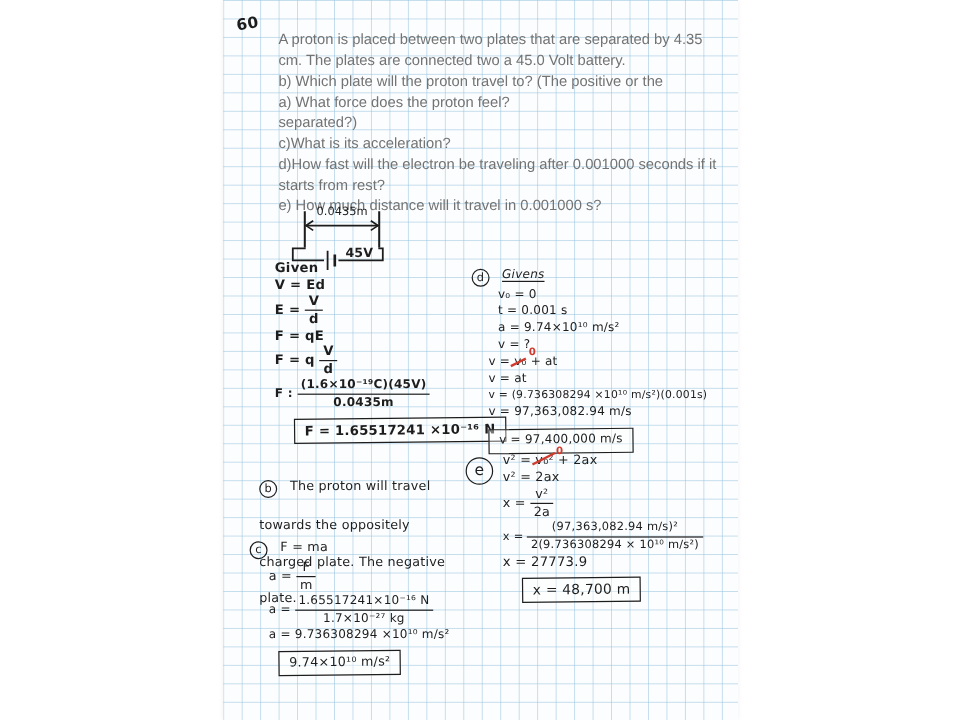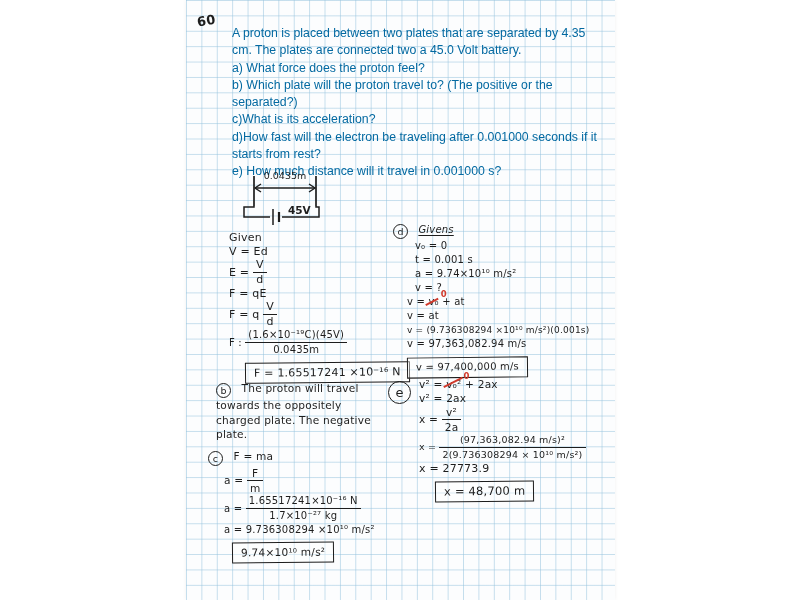--- a/index.html
+++ b/index.html
@@ -13,21 +13,21 @@
     background-color:#fcfdfe;
     background-image:
       linear-gradient(to right, rgba(150,195,222,0.55) 1px, transparent 1px),
       linear-gradient(to bottom, rgba(150,195,222,0.55) 1px, transparent 1px);
     background-size:15.4px 15.4px;
     box-shadow:0 0 4px rgba(0,0,0,0.06);
   }
   .print {
     position:absolute; left:232px; top:25px;
     font-family:"Liberation Sans", sans-serif;
-    font-size:12.3px; line-height:17.3px; color:#0369a1; white-space:nowrap;
+    font-size:12.3px; line-height:17.3px; color:#737373; white-space:nowrap;
   }
   .hw { font-family:"DejaVu Sans", sans-serif; color:#1d1d1d; letter-spacing:0.2px; }
   .sec { position:absolute; white-space:nowrap; }
   .row { min-height:13px; line-height:13px; margin-bottom:1px; }
   .pagenum {
     position:absolute; left:197px; top:13px; font-size:13px;
     transform:rotate(-9deg); font-weight:bold;
   }
   .circle {
     display:inline-block; width:15px; height:15px; border:1.5px solid #1d1d1d;
@@ -52,43 +52,43 @@
     background:#d13a2c; transform:rotate(-27deg); transform-origin:left bottom;
   }
   .redzero {
     position:absolute; top:-8px; right:-8px; color:#d13a2c;
     font-size:8.5px; font-weight:bold;
   }
   .svg-hw { font-family:"DejaVu Sans", sans-serif; font-size:9.5px; fill:#1d1d1d; }
   .svg-hw.v { font-size:10.5px; font-weight:bold; }
   .indent1 { margin-left:16px; }
   .indent2 { margin-left:24px; }
-  #given { left:229px; top:231px; font-size:11px; }
+  #given { left:229px; top:217px; font-size:11px;font-weight:bold; }
   #part-b { left:216px; top:382px; font-size:10.6px; }
-  #part-b .row { line-height:13.5px; }
+  #part-b .row { line-height:13.5px;margin-top:17px; }
   #part-c { left:208px; top:450px; font-size:10.6px; }
   #part-d { left:393px; top:224px; font-size:10px; }
   #part-d .row { line-height:12.8px; }
   #part-e { left:391px; top:378px; font-size:10.6px; padding-left:28px; }
   .small9 { font-size:9px; }
   .fs10 { font-size:10px; }
 </style>
 </head>
 <body>
 
 <div class="canvas">
   <div class="paper"></div>
 
   <div class="pagenum hw">60</div>
 
   <div class="print">
     <div>A proton is placed between two plates that are separated by 4.35</div>
     <div>cm. The plates are connected two a 45.0 Volt battery.</div>
+    <div>b) Which plate will the proton travel to? (The positive or the</div>
     <div>a) What force does the proton feel?</div>
-    <div>b) Which plate will the proton travel to? (The positive or the</div>
     <div>separated?)</div>
     <div>c)What is its acceleration?</div>
     <div>d)How fast will the electron be traveling after 0.001000 seconds if it</div>
     <div>starts from rest?</div>
     <div>e) How much distance will it travel in 0.001000 s?</div>
   </div>
 
   <svg style="position:absolute; left:233px; top:166px;" width="115" height="64" viewBox="0 0 115 64">
     <text class="svg-hw" x="52" y="13" text-anchor="middle">0.0435m</text>
     <g stroke="#1d1d1d" stroke-width="1.4" fill="none">

